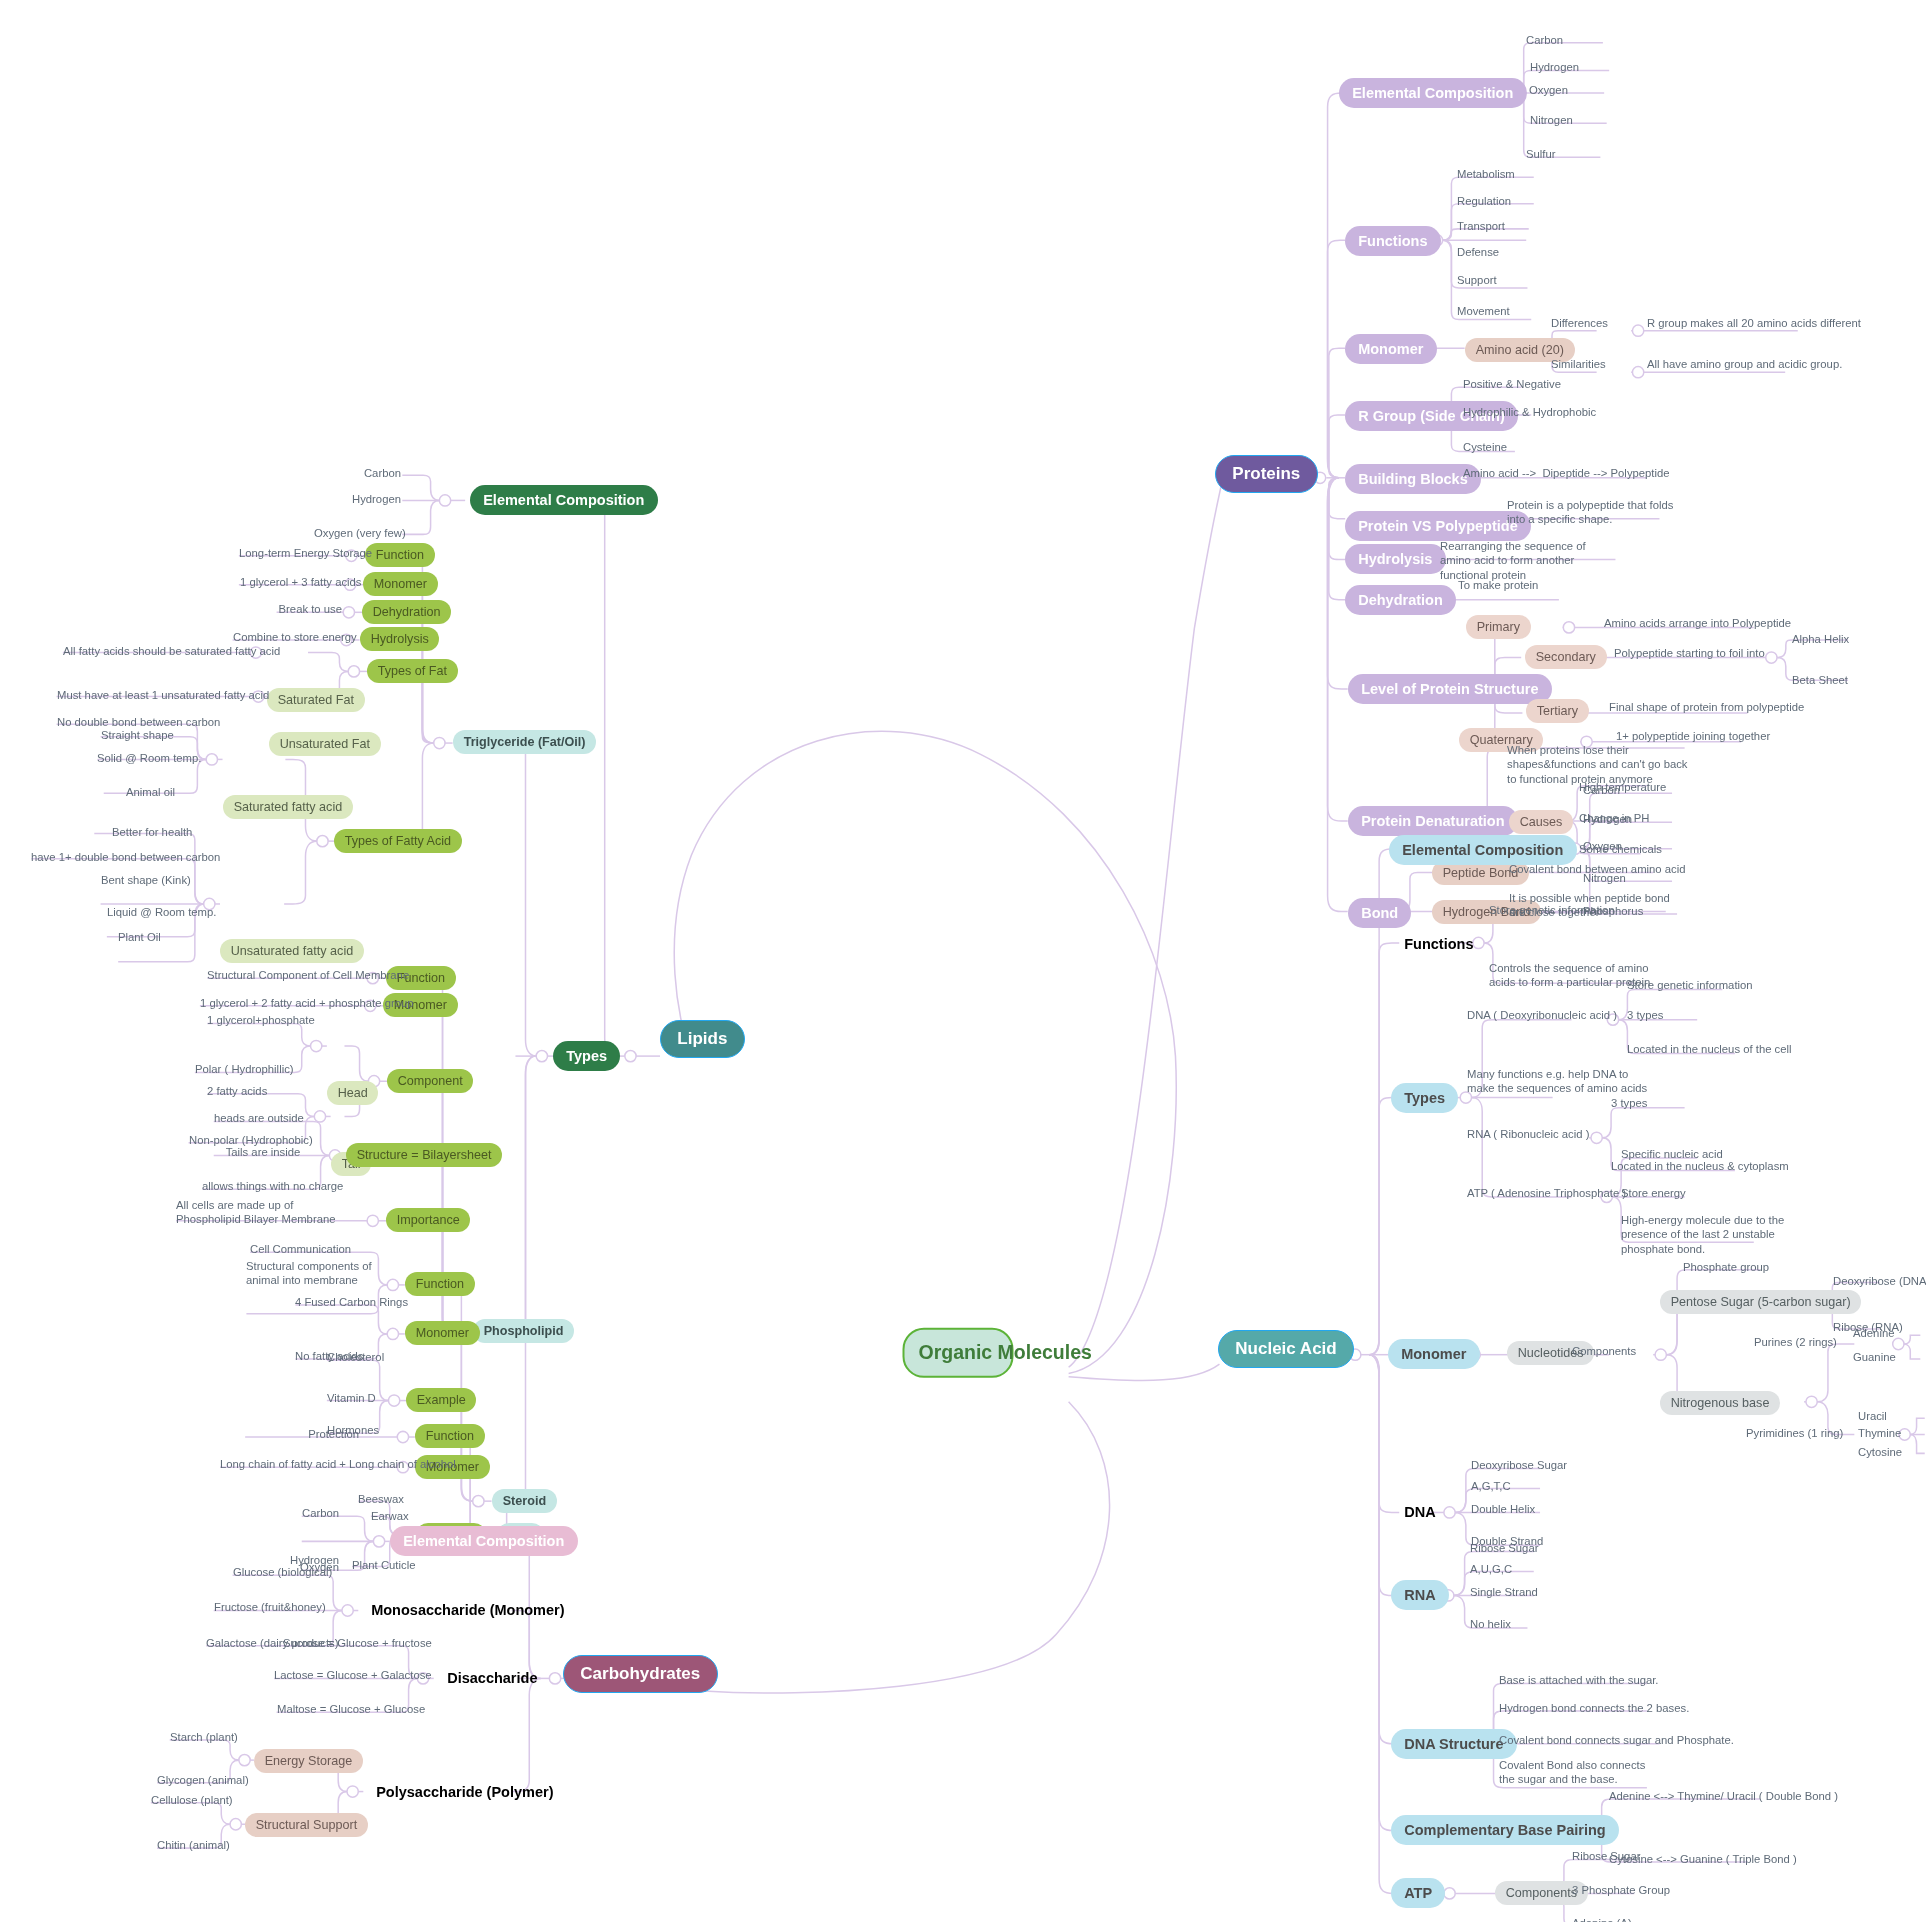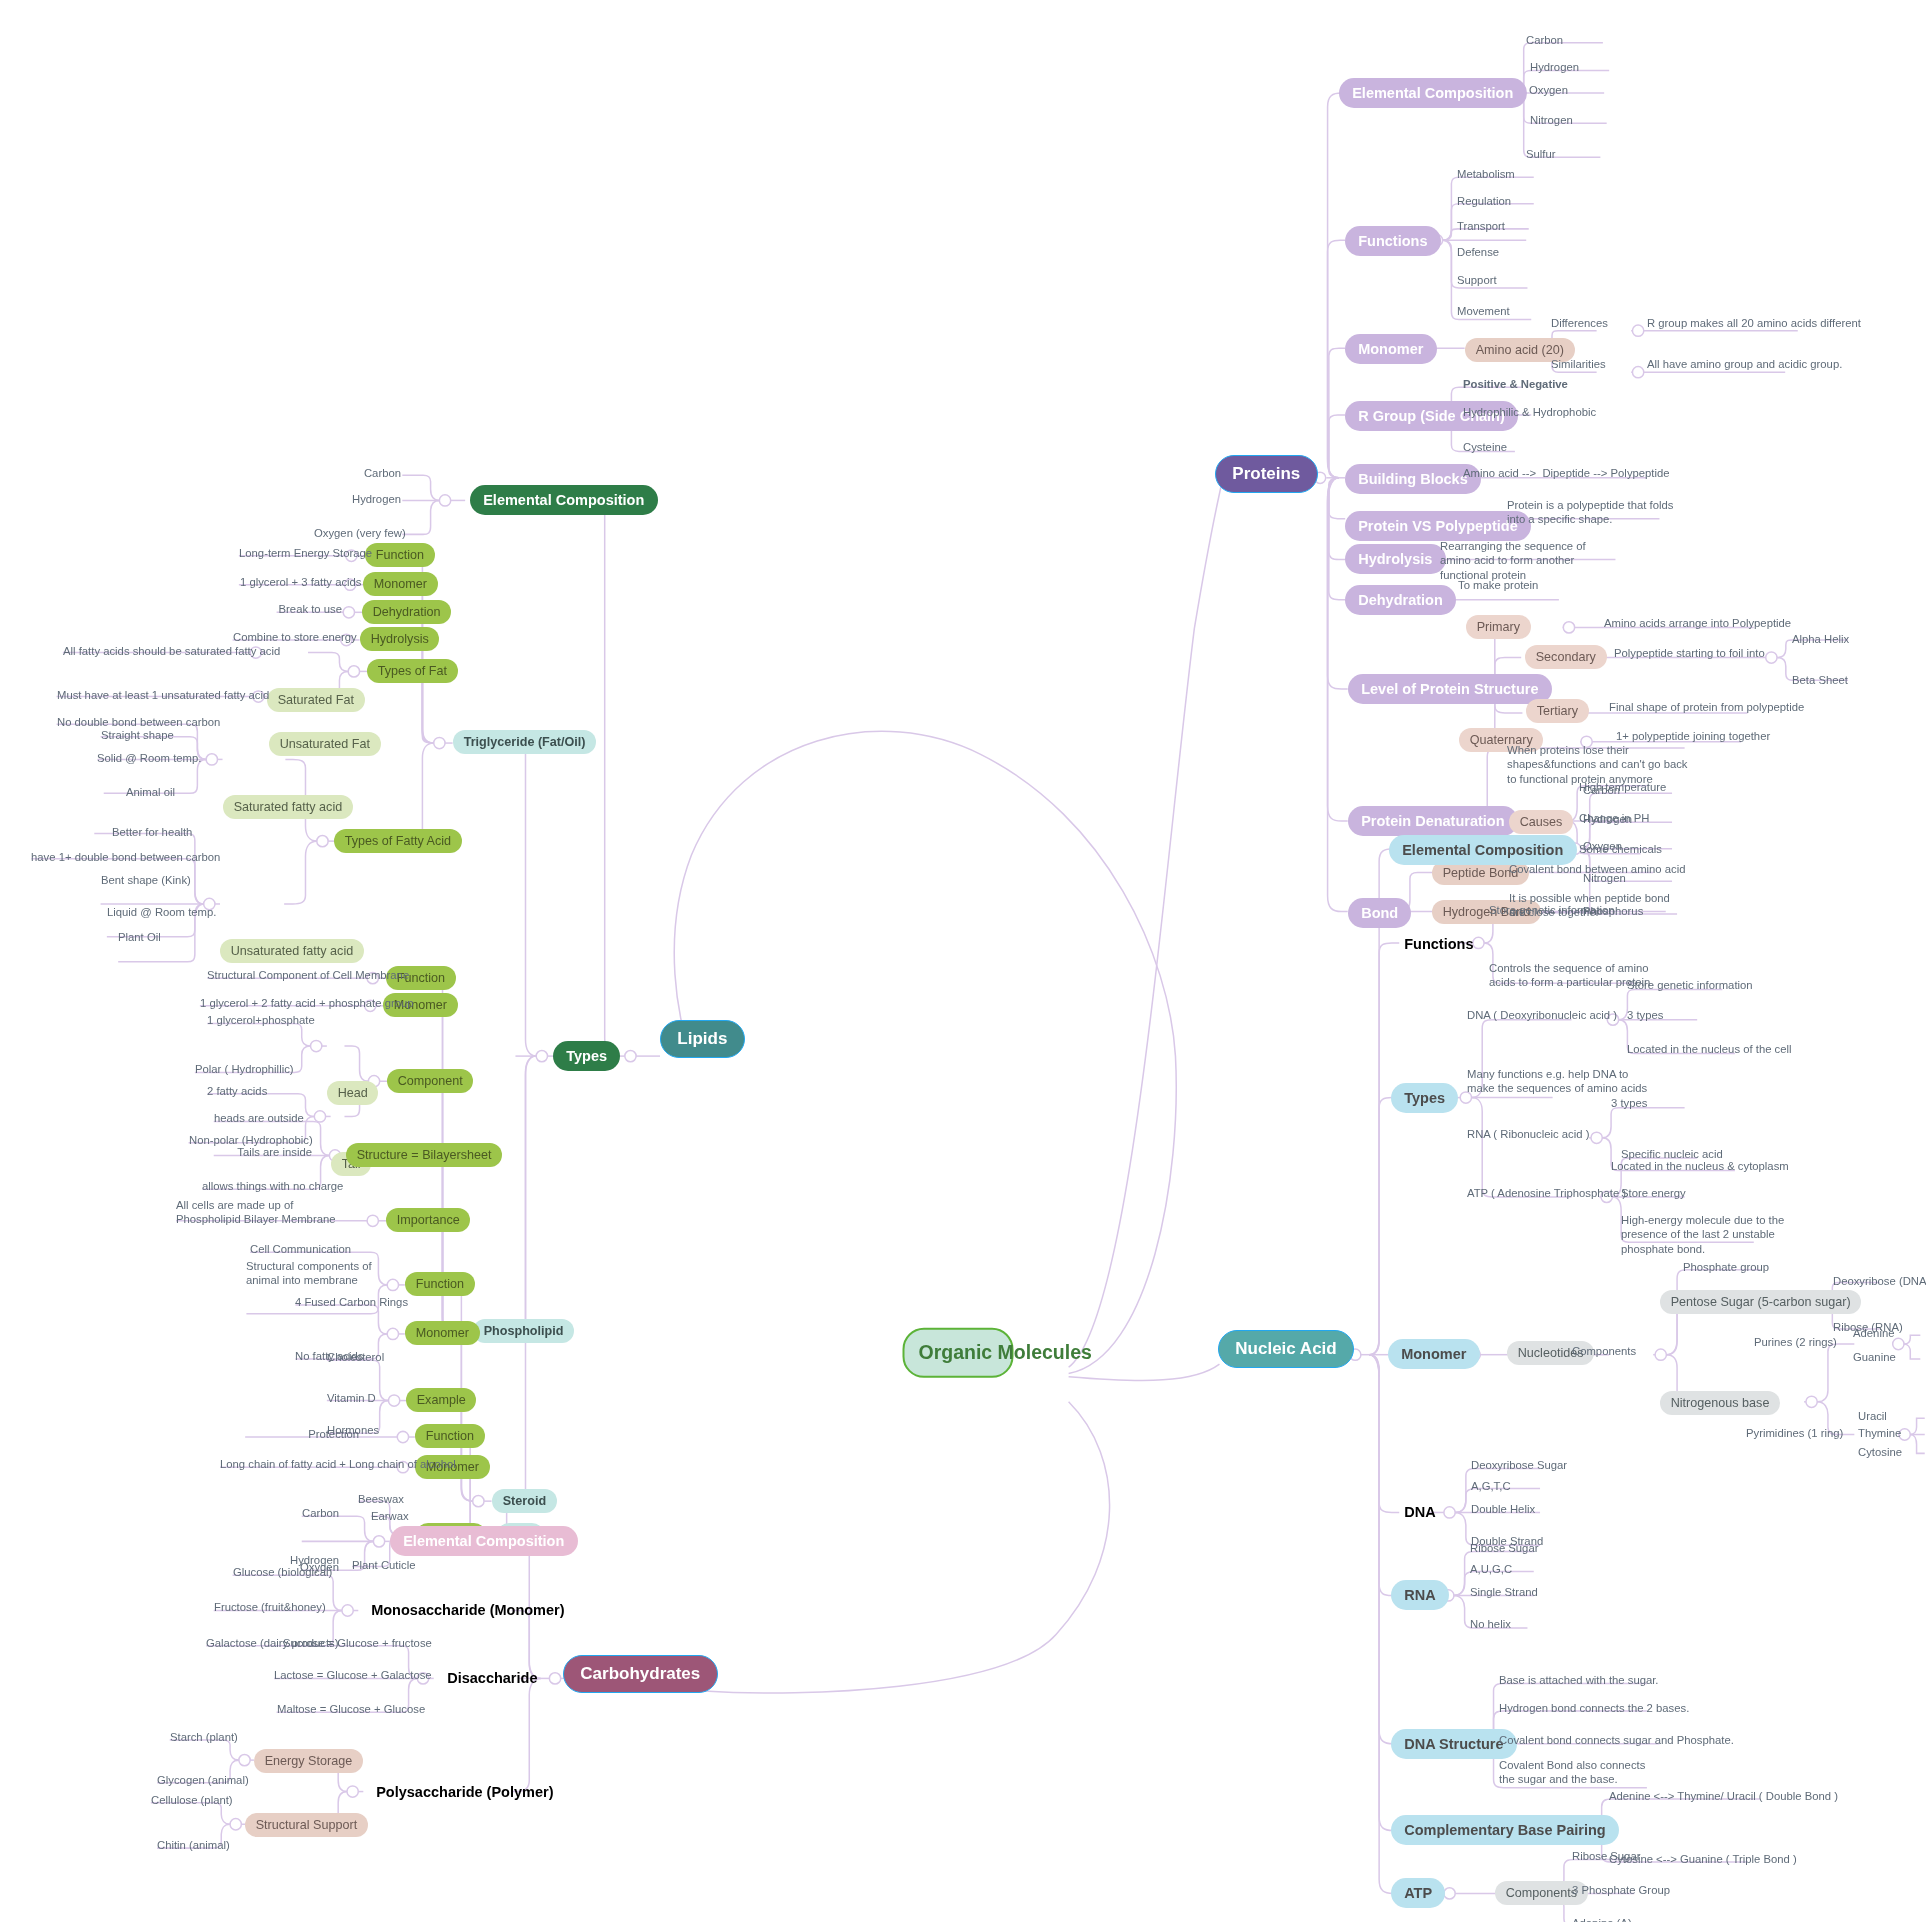--- a/index.html
+++ b/index.html
@@ -509,21 +509,21 @@
 <div class="node leaf" style="left:1457px;top:304px;">Movement</div>
 
 <div class="node lv2 purple" style="left:1345px;top:334px;">Monomer</div>
 <div class="node lv3 rose" style="left:1465px;top:338px;">Amino acid (20)</div>
 <div class="node leaf" style="left:1551px;top:316px;">Differences</div>
 <div class="node leaf" style="left:1647px;top:316px;">R group makes all 20 amino acids different</div>
 <div class="node leaf" style="left:1551px;top:357px;">Similarities</div>
 <div class="node leaf" style="left:1647px;top:357px;">All have amino group and acidic group.</div>
 
 <div class="node lv2 purple" style="left:1345px;top:401px;">R Group (Side Chain)</div>
-<div class="node leaf" style="left:1463px;top:377px;font-weight:bold;">Positive &amp; Negative</div>
+<div class="node leaf" style="left:1463px;top:377px;">Positive &amp; Negative</div>
 <div class="node leaf" style="left:1463px;top:405px;">Hydrophilic &amp; Hydrophobic</div>
 <div class="node leaf" style="left:1463px;top:440px;">Cysteine</div>
 
 <div class="node lv2 purple" style="left:1345px;top:464px;">Building Blocks</div>
 <div class="node leaf" style="left:1463px;top:466px;">Amino acid --&gt;  Dipeptide --&gt; Polypeptide</div>
 
 <div class="node lv2 purple" style="left:1345px;top:503px;margin-top:8px;">Protein VS Polypeptide</div>
 <div class="node leaf" style="left:1507px;top:498px;width:170px;white-space:normal;">Protein is a polypeptide that folds into a specific shape.</div>
 
 <div class="node lv2 purple" style="left:1345px;top:544px;">Hydrolysis</div>
@@ -669,21 +669,21 @@
 <div class="node leaf" style="left:200px;top:996px;width:162px;text-align:left;">1 glycerol + 2 fatty acid + phosphate group</div>
 <div class="node lv3 green" style="left:387px;top:1069px;">Component</div>
 <div class="node lv3 greenpale" style="left:327px;top:1033px;">Head</div>
 <div class="node leaf" style="left:207px;top:1013px;width:87px;text-align:left;">1 glycerol+phosphate</div>
 <div class="node leaf" style="left:195px;top:1062px;width:99px;text-align:left;">Polar ( Hydrophillic)</div>
 <div class="node lv3 greenpale" style="left:331px;top:1104px;">Tail</div>
 <div class="node leaf" style="left:207px;top:1084px;width:87px;text-align:left;">2 fatty acids</div>
 <div class="node leaf" style="left:189px;top:1133px;width:106px;text-align:left;">Non-polar (Hydrophobic)</div>
 <div class="node lv3 green" style="left:346px;top:1143px;">Structure = Bilayersheet</div>
 <div class="node leaf" style="left:214px;top:1111px;width:98px;text-align:left;">heads are outside</div>
-<div class="node leaf" style="left:214px;top:1145px;width:98px;text-align:right;">Tails are inside</div>
+<div class="node leaf" style="left:214px;top:1145px;width:98px;text-align:center;">Tails are inside</div>
 <div class="node leaf" style="left:202px;top:1179px;width:111px;text-align:left;">allows things with no charge</div>
 <div class="node lv3 green" style="left:386px;top:1208px;">Importance</div>
 <div class="node leaf" style="left:176px;top:1198px;width:182px;white-space:normal;text-align:left;">All cells are made up of Phospholipid  Bilayer Membrane</div>
 
 <div class="node lv3 mint" style="left:492px;top:1489px;">Steroid</div>
 <div class="node lv3 green" style="left:405px;top:1272px;">Function</div>
 <div class="node leaf" style="left:250px;top:1242px;width:106px;text-align:left;">Cell Communication</div>
 <div class="node leaf" style="left:246px;top:1259px;width:133px;white-space:normal;text-align:left;">Structural components of animal into membrane</div>
 <div class="node lv3 green" style="left:405px;top:1321px;">Monomer</div>
 <div class="node leaf" style="left:295px;top:1295px;width:93px;text-align:left;">4 Fused Carbon Rings</div>

